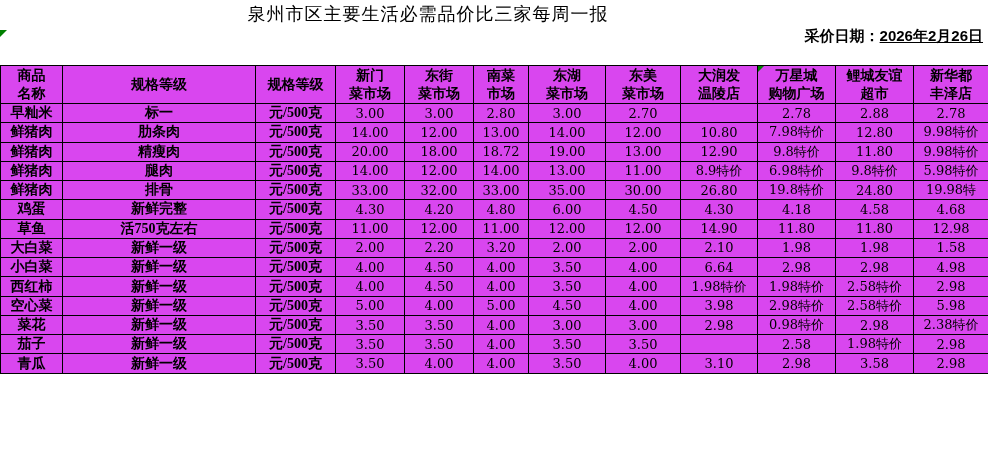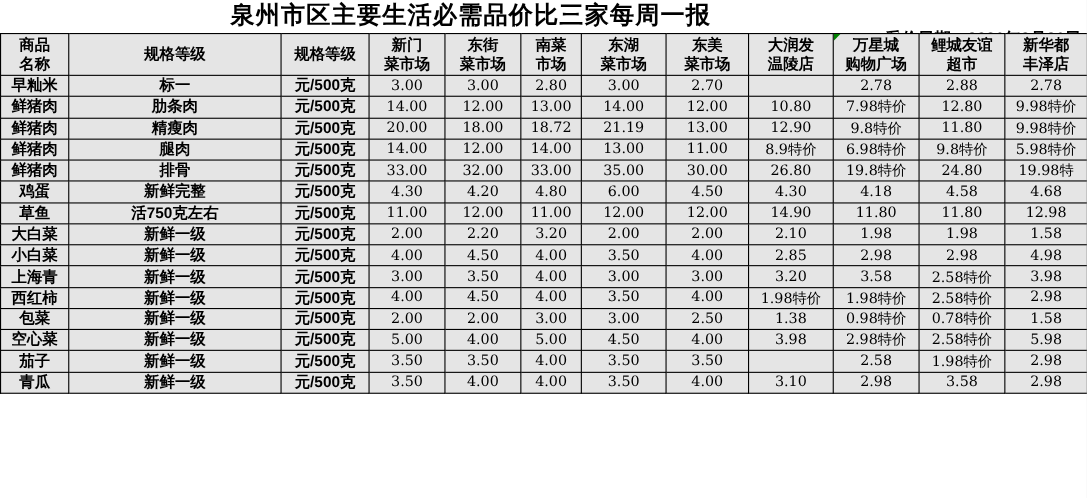--- a/index.html
+++ b/index.html
@@ -5,51 +5,51 @@
   :root { --marker-green: #008000; --grid: #000; }
   * { box-sizing: border-box; }
   html, body { margin: 0; padding: 0; }
   body {
     width: 988px; height: 453px; position: relative; overflow: hidden;
     background: #fff; color: #000;
     font-family: "Liberation Sans", sans-serif;
   }
   .sheet-title {
     position: absolute; top: 0; left: 0; width: 856px; height: 28px;
-    text-align: center; font-weight: bold; font-size: 22px;
+    text-align: center; font-weight: normal; font-size: 18px;
     letter-spacing: 1px; line-height: 28px;
   }
   .date-line {
     position: absolute; top: 26px; right: 5px; height: 20px;
     font-weight: bold; font-size: 15px; line-height: 20px; white-space: nowrap;
   }
   .date-line .date-value { text-decoration: underline; }
   .corner-marker {
     position: absolute; width: 0; height: 0;
     border-top: 7px solid var(--marker-green);
     border-right: 7px solid transparent;
   }
   .corner-marker.page-left { top: 30px; left: 0; }
   table.price-table {
-    position: absolute; top: 30px; left: 0; width: 988px;
+    position: absolute; top: 65px; left: 0; width: 988px;
     border-collapse: collapse; table-layout: fixed;
-    background: #e5e5e5;
+    background: #d946ef;
   }
   .price-table th, .price-table td {
     border: 1px solid var(--grid);
     padding: 0 1px; overflow: hidden; text-align: center; vertical-align: middle;
   }
   .price-table thead th {
     height: 38px; font-weight: bold; font-size: 14px;
     line-height: 1.22; white-space: pre-line; position: relative;
   }
   .price-table tbody td { height: 19.28px; white-space: nowrap; }
   td.c-name, td.c-spec, td.c-unit {
     font-weight: bold; font-size: 14px;
-    font-family: Liberation Sans, sans-serif;
+    font-family: Liberation Serif, serif;
   }
   td.c-price {
     font-weight: normal; font-size: 13px;
     font-family: "DejaVu Serif", serif;
   }
   th .cell-corner {
     position: absolute; top: 0; left: 0; width: 0; height: 0;
     border-top: 6px solid var(--marker-green);
     border-right: 6px solid transparent;
   }
@@ -133,21 +133,21 @@
     <td class="c-price">12.80</td>
     <td class="c-price">9.98特价</td>
   </tr>
       <tr>
     <td class="c-name">鲜猪肉</td>
     <td class="c-spec">精瘦肉</td>
     <td class="c-unit">元/500克</td>
     <td class="c-price">20.00</td>
     <td class="c-price">18.00</td>
     <td class="c-price">18.72</td>
-    <td class="c-price">21.19</td>
+    <td class="c-price">19.00</td>
     <td class="c-price">13.00</td>
     <td class="c-price">12.90</td>
     <td class="c-price">9.8特价</td>
     <td class="c-price">11.80</td>
     <td class="c-price">9.98特价</td>
   </tr>
       <tr>
     <td class="c-name">鲜猪肉</td>
     <td class="c-spec">腿肉</td>
     <td class="c-unit">元/500克</td>
@@ -219,82 +219,68 @@
   </tr>
       <tr>
     <td class="c-name">小白菜</td>
     <td class="c-spec">新鲜一级</td>
     <td class="c-unit">元/500克</td>
     <td class="c-price">4.00</td>
     <td class="c-price">4.50</td>
     <td class="c-price">4.00</td>
     <td class="c-price">3.50</td>
     <td class="c-price">4.00</td>
-    <td class="c-price">2.85</td>
+    <td class="c-price">6.64</td>
     <td class="c-price">2.98</td>
     <td class="c-price">2.98</td>
     <td class="c-price">4.98</td>
-  </tr>
-      <tr>
-    <td class="c-name">上海青</td>
-    <td class="c-spec">新鲜一级</td>
-    <td class="c-unit">元/500克</td>
-    <td class="c-price">3.00</td>
-    <td class="c-price">3.50</td>
-    <td class="c-price">4.00</td>
-    <td class="c-price">3.00</td>
-    <td class="c-price">3.00</td>
-    <td class="c-price">3.20</td>
-    <td class="c-price">3.58</td>
-    <td class="c-price">2.58特价</td>
-    <td class="c-price">3.98</td>
   </tr>
       <tr>
     <td class="c-name">西红柿</td>
     <td class="c-spec">新鲜一级</td>
     <td class="c-unit">元/500克</td>
     <td class="c-price">4.00</td>
     <td class="c-price">4.50</td>
     <td class="c-price">4.00</td>
     <td class="c-price">3.50</td>
     <td class="c-price">4.00</td>
     <td class="c-price">1.98特价</td>
     <td class="c-price">1.98特价</td>
     <td class="c-price">2.58特价</td>
     <td class="c-price">2.98</td>
-  </tr>
-      <tr>
-    <td class="c-name">包菜</td>
-    <td class="c-spec">新鲜一级</td>
-    <td class="c-unit">元/500克</td>
-    <td class="c-price">2.00</td>
-    <td class="c-price">2.00</td>
-    <td class="c-price">3.00</td>
-    <td class="c-price">3.00</td>
-    <td class="c-price">2.50</td>
-    <td class="c-price">1.38</td>
-    <td class="c-price">0.98特价</td>
-    <td class="c-price">0.78特价</td>
-    <td class="c-price">1.58</td>
   </tr>
       <tr>
     <td class="c-name">空心菜</td>
     <td class="c-spec">新鲜一级</td>
     <td class="c-unit">元/500克</td>
     <td class="c-price">5.00</td>
     <td class="c-price">4.00</td>
     <td class="c-price">5.00</td>
     <td class="c-price">4.50</td>
     <td class="c-price">4.00</td>
     <td class="c-price">3.98</td>
     <td class="c-price">2.98特价</td>
     <td class="c-price">2.58特价</td>
     <td class="c-price">5.98</td>
   </tr>
       <tr>
+    <td class="c-name">菜花</td>
+    <td class="c-spec">新鲜一级</td>
+    <td class="c-unit">元/500克</td>
+    <td class="c-price">3.50</td>
+    <td class="c-price">3.50</td>
+    <td class="c-price">4.00</td>
+    <td class="c-price">3.00</td>
+    <td class="c-price">3.00</td>
+    <td class="c-price">2.98</td>
+    <td class="c-price">0.98特价</td>
+    <td class="c-price">2.98</td>
+    <td class="c-price">2.38特价</td>
+  </tr>
+      <tr>
     <td class="c-name">茄子</td>
     <td class="c-spec">新鲜一级</td>
     <td class="c-unit">元/500克</td>
     <td class="c-price">3.50</td>
     <td class="c-price">3.50</td>
     <td class="c-price">4.00</td>
     <td class="c-price">3.50</td>
     <td class="c-price">3.50</td>
     <td class="c-price"></td>
     <td class="c-price">2.58</td>

